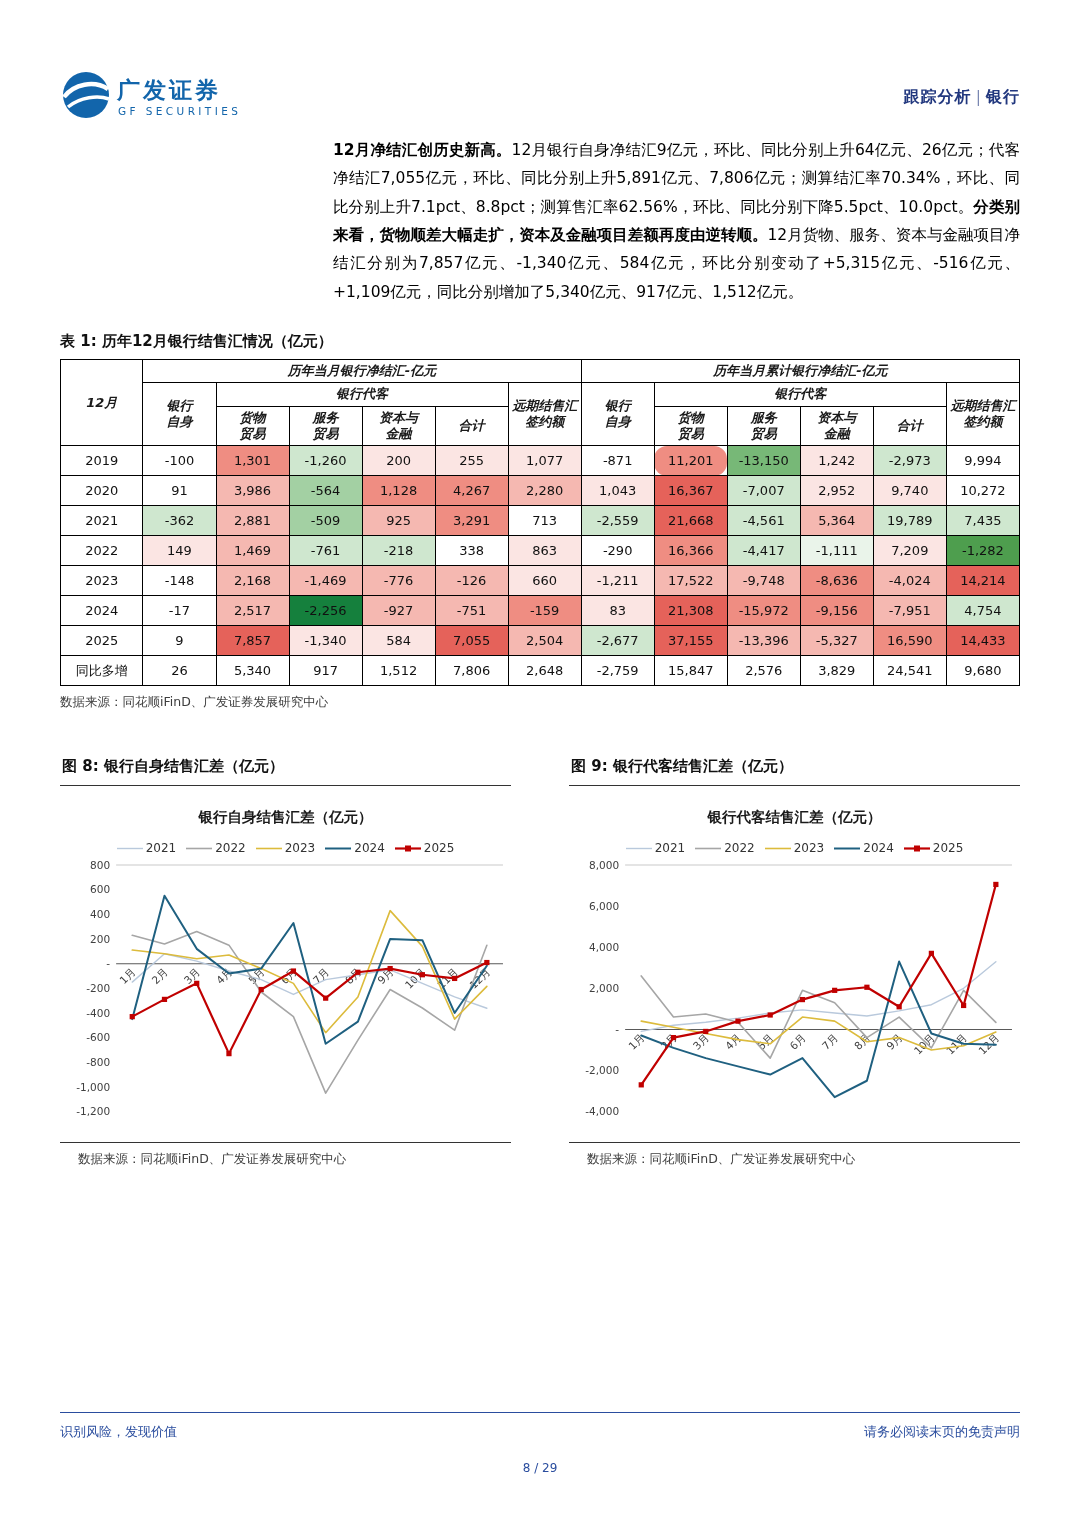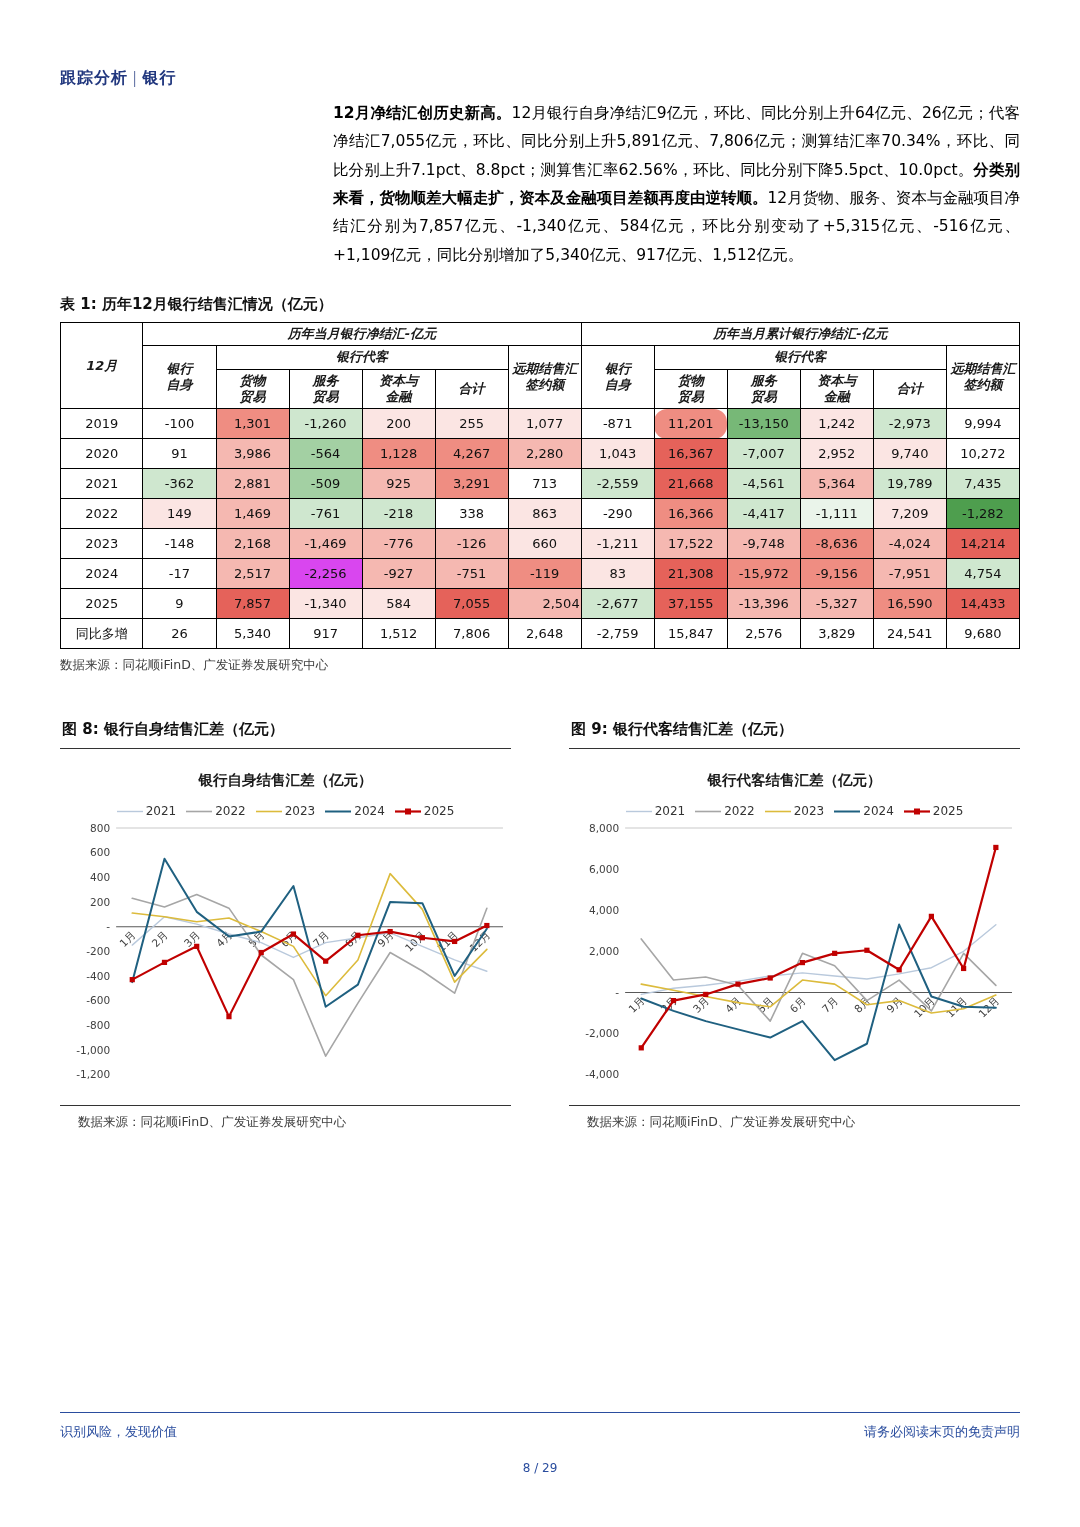--- a/index.html
+++ b/index.html
@@ -39,20 +39,29 @@
   .footer{position:absolute;left:60px;right:60px;bottom:52px;border-top:1.5px solid #2a4d9e;padding-top:10px;}
   .footer-row{display:flex;justify-content:space-between;font-size:13px;color:#2a4d9e;}
   .footer-page{text-align:center;font-size:12px;color:#2a4d9e;margin-top:20px;}
 </style>
 </head>
 <body>
 
 <div class="page">
 
   <div class="hdr">
+    <div>
+      <svg width="205" height="54" viewBox="0 0 205 54">
+        <circle cx="26" cy="27" r="23" fill="#1265ab"></circle>
+        <path d="M4 29 C 14 16, 34 12, 48 21" stroke="#ffffff" stroke-width="4.5" fill="none"></path>
+        <path d="M8 39 C 20 29, 38 27, 49 31" stroke="#ffffff" stroke-width="3.5" fill="none"></path>
+        <text x="57" y="30" font-size="23" font-weight="bold" fill="#1265ab" letter-spacing="3">广发证券</text>
+        <text x="58" y="47" font-size="10.5" fill="#1265ab" letter-spacing="3.4">GF SECURITIES</text>
+      </svg>
+    </div>
     <div class="hdr-right">
       <span>跟踪分析</span><span class="div">|</span><span>银行</span>
     </div>
   </div>
 
   <div class="para">
     <span class="b">12月净结汇创历史新高。</span><span>12月银行自身净结汇9亿元，环比、同比分别上升64亿元、26亿元；代客净结汇7,055亿元，环比、同比分别上升5,891亿元、7,806亿元；测算结汇率70.34%，环比、同比分别上升7.1pct、8.8pct；测算售汇率62.56%，环比、同比分别下降5.5pct、10.0pct。</span><span class="b">分类别来看，货物顺差大幅走扩，资本及金融项目差额再度由逆转顺。</span><span>12月货物、服务、资本与金融项目净结汇分别为7,857亿元、-1,340亿元、584亿元，环比分别变动了+5,315亿元、-516亿元、+1,109亿元，同比分别增加了5,340亿元、917亿元、1,512亿元。</span>
   </div>
 
   <div class="tbl-title">表 1: 历年12月银行结售汇情况（亿元）</div>
@@ -180,39 +189,39 @@
           <td style="background: rgb(245, 184, 177);">17,522</td>
           <td style="background: rgb(245, 184, 177);">-9,748</td>
           <td style="background: rgb(239, 141, 130);">-8,636</td>
           <td style="background: rgb(245, 184, 177);">-4,024</td>
           <td style="background: rgb(229, 98, 90);">14,214</td>
         </tr>
         <tr>
           <td class="yearcell">2024</td>
           <td style="background: rgb(255, 255, 255);">-17</td>
           <td style="background: rgb(245, 184, 177);">2,517</td>
-          <td style="background: #d946ef;">-2,256</td>
+          <td style="background: #15803d;">-2,256</td>
           <td style="background: rgb(245, 184, 177);">-927</td>
           <td style="background: rgb(245, 184, 177);">-751</td>
-          <td style="background: rgb(239, 141, 130);">-119</td>
+          <td style="background: rgb(239, 141, 130);">-159</td>
           <td style="background: rgb(251, 229, 227);">83</td>
           <td style="background: rgb(229, 98, 90);">21,308</td>
           <td style="background: rgb(239, 141, 130);">-15,972</td>
           <td style="background: rgb(239, 141, 130);">-9,156</td>
           <td style="background: rgb(245, 184, 177);">-7,951</td>
           <td style="background: rgb(207, 231, 207);">4,754</td>
         </tr>
         <tr>
           <td class="yearcell">2025</td>
           <td style="background: rgb(255, 255, 255);">9</td>
           <td style="background: rgb(229, 98, 90);">7,857</td>
           <td style="background: rgb(251, 229, 227);">-1,340</td>
           <td style="background: rgb(251, 229, 227);">584</td>
           <td style="background: rgb(229, 98, 90);">7,055</td>
-          <td style="background: rgb(245, 184, 177); text-align: right;">2,504</td>
+          <td style="background: rgb(245, 184, 177);">2,504</td>
           <td style="background: rgb(207, 231, 207);">-2,677</td>
           <td style="background: rgb(229, 98, 90);">37,155</td>
           <td style="background: rgb(245, 184, 177);">-13,396</td>
           <td style="background: rgb(245, 184, 177);">-5,327</td>
           <td style="background: rgb(239, 141, 130);">16,590</td>
           <td style="background: rgb(229, 98, 90);">14,433</td>
         </tr>
         <tr>
           <td class="yearcell">同比多增</td>
           <td style="background: rgb(255, 255, 255);">26</td>

